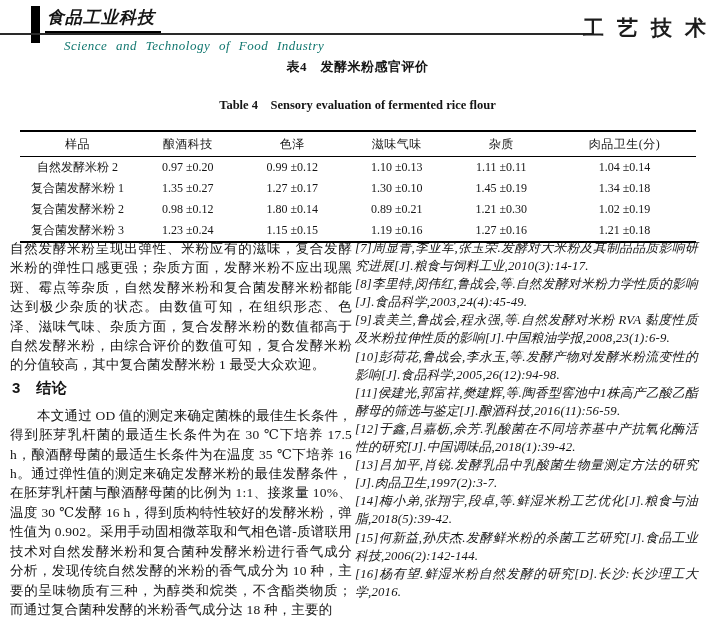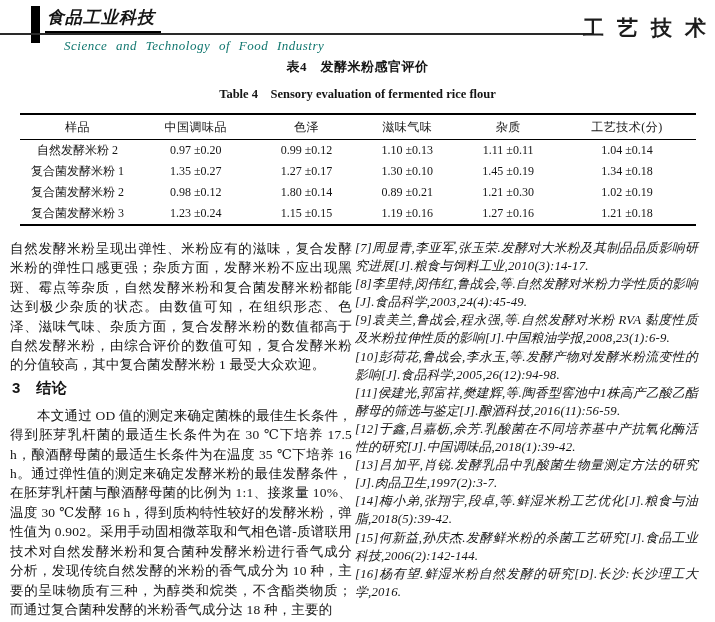--- a/index.html
+++ b/index.html
@@ -25,23 +25,23 @@
     font-style: italic; font-size: 13px; word-spacing: 5px; letter-spacing: .5px; color: #0f766e;
   }
   .column-label {
     position: absolute; right: -4px; top: 14px;
     font-size: 21px; font-weight: bold; letter-spacing: 13px; color: #1c1c1c;
   }
 
   
   .table-wrap { position: absolute; top: 58px; left: 0; width: 715px; }
   .caption-zh { text-align: center; font-weight: bold; font-size: 13px; line-height: 18px; letter-spacing: .5px; }
-  .caption-en { text-align: center; font-weight: bold; font-size: 12.5px; line-height: 18px; margin-top: 9px; }
+  .caption-en { text-align: center; font-weight: bold; font-size: 12.5px; line-height: 18px; margin-top: 20px; }
   table.sensory {
-    width: 676px; margin: 10px auto 0 auto; border-collapse: collapse;
+    width: 676px; margin: 16px auto 0 auto; border-collapse: collapse;
     border-top: 2px solid #000; border-bottom: 2px solid #000;
     font-size: 12px;
   }
   table.sensory th {
     font-weight: normal; text-align: center; padding: 4px 2px 3px 2px;
     border-bottom: 1px solid #000; letter-spacing: .5px;
   }
   table.sensory td { text-align: center; padding: 2px 2px; height: 18px; }
   table.sensory .c0 { width: 116px; }
 
@@ -77,25 +77,25 @@
     <div class="column-label">工艺技术</div>
   </div>
 
   <div class="table-wrap">
     <div class="caption-zh">表4　发酵米粉感官评价</div>
     <div class="caption-en">Table 4　Sensory evaluation of fermented rice flour</div>
     <table class="sensory">
       <thead>
         <tr>
           <th class="c0">样品</th>
-          <th>中国调味品</th>
+          <th>酿酒科技</th>
           <th>色泽</th>
           <th>滋味气味</th>
           <th>杂质</th>
-          <th>工艺技术(分)</th>
+          <th>肉品卫生(分)</th>
         </tr>
       </thead>
       <tbody>
         <tr>
           <td class="c0">自然发酵米粉 2</td>
           <td>0.97 ±0.20</td>
           <td>0.99 ±0.12</td>
           <td>1.10 ±0.13</td>
           <td>1.11 ±0.11</td>
           <td>1.04 ±0.14</td>

